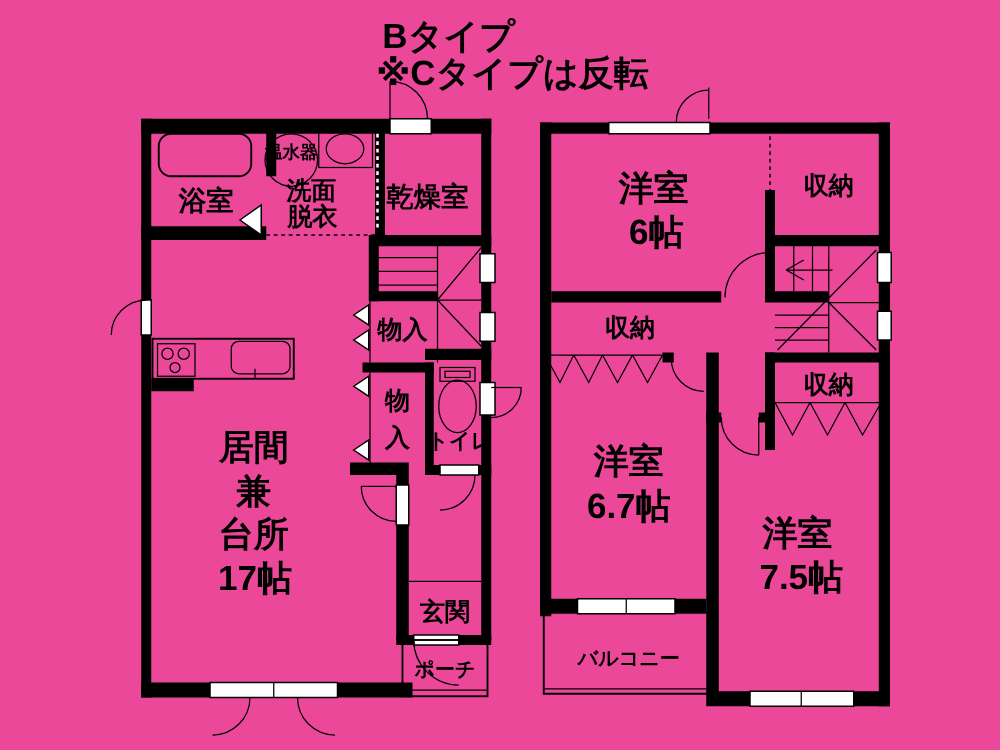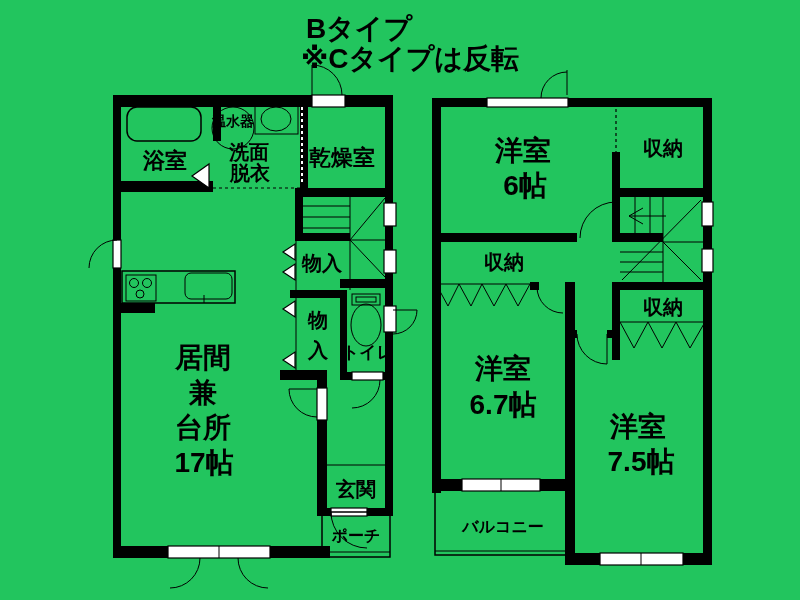--- a/index.html
+++ b/index.html
@@ -1,16 +1,16 @@
 <!DOCTYPE html>
 <html><head>
 <meta charset="utf-8">
 <style>
   html,body{margin:0;padding:0;background:#ffffff;}
-  .stage{width:800px;height:600px;position:relative;background:#22c55e;
+  .stage{width:800px;height:600px;position:relative;background:#ec4899;
          font-family:"Liberation Sans","DejaVu Sans",sans-serif;}
   svg{display:block;}
   .w{fill:#000000;stroke:none;}
   .t{fill:none;stroke:#000000;stroke-width:1.5;}
   .t1{fill:none;stroke:#000000;stroke-width:1;}
   .wh{fill:#ffffff;stroke:#000000;stroke-width:1.2;}
   .tri{fill:#ffffff;stroke:#000000;stroke-width:1.2;}
   .dash{fill:none;stroke:#000000;stroke-width:1.2;stroke-dasharray:3 3;}
   .dashw{fill:none;stroke:#ffffff;stroke-width:2;stroke-dasharray:3 3;}
   .lbl{fill:#000000;font-weight:bold;text-anchor:middle;}

